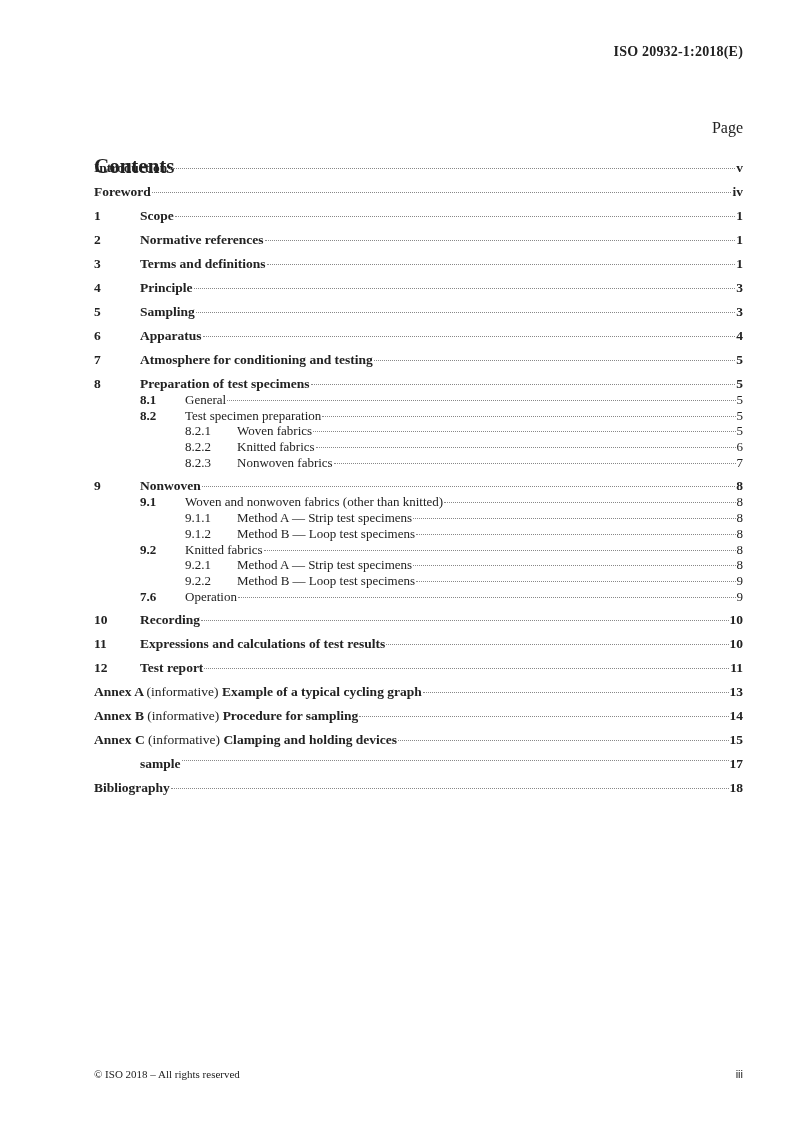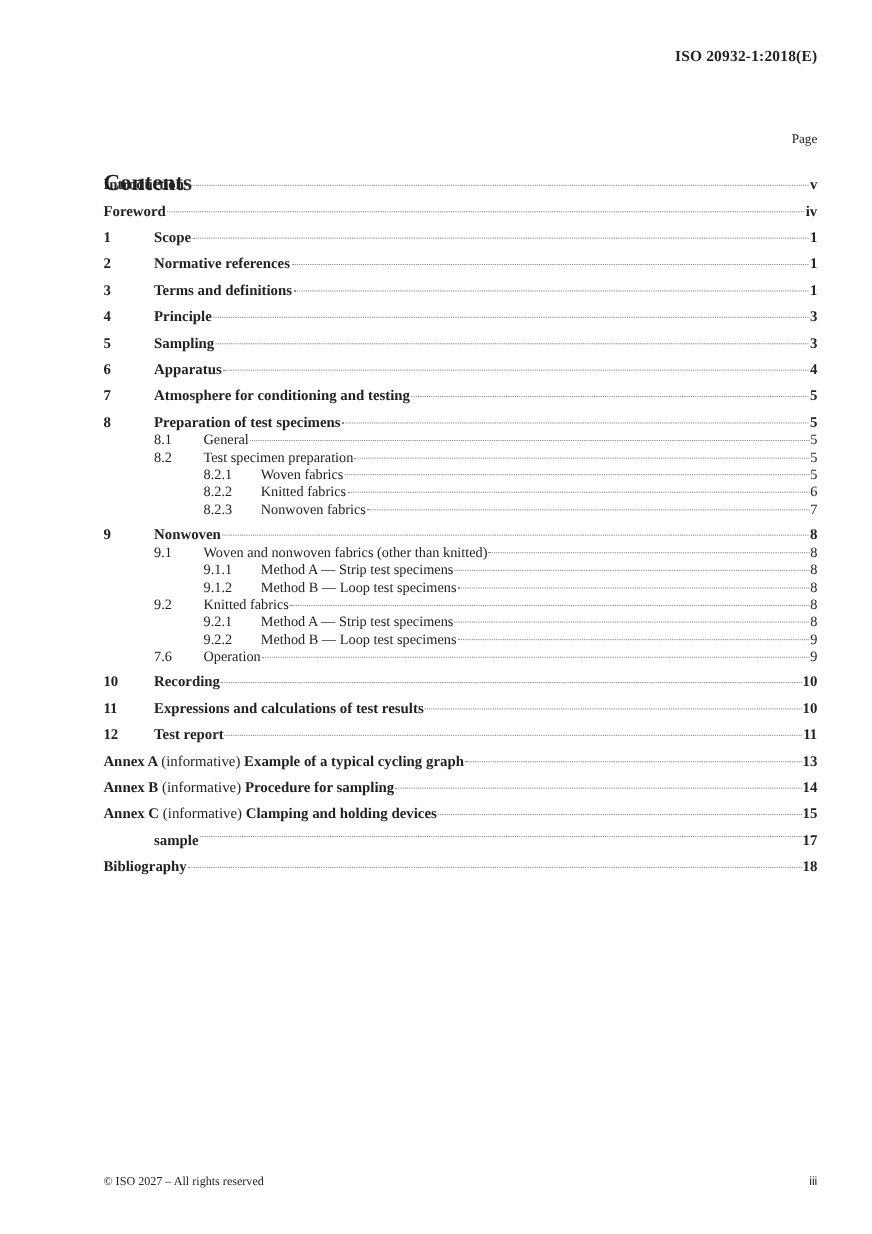--- a/index.html
+++ b/index.html
@@ -2,30 +2,30 @@
 <html><head>
 <meta charset="utf-8">
 <style>
   html, body { margin: 0; padding: 0; background: #ffffff; }
   body { width: 793px; height: 1122px; position: relative; overflow: hidden;
          font-family: "DejaVu Serif", "Liberation Serif", serif; color: #222; }
   .doc-id { position: absolute; top: 44px; right: 50px; font-weight: bold; font-size: 14px;
             font-family: "Liberation Serif", serif; letter-spacing: 0.2px; }
   .contents-title { position: absolute; left: 94px; top: 110px; font-size: 21px; font-weight: bold;
                     font-family: "Liberation Serif", serif; margin-top: 44px; }
-  .page-label { position: absolute; right: 50px; top: 119px; font-size: 12px;
+  .page-label { position: absolute; right: 50px; top: 119px; font-size: 16px;
                 font-family: "Liberation Serif", serif; }
   .toc { position: absolute; left: 94px; top: 152px; width: 649px;
          font-family: "Liberation Serif", serif; }
   .row { display: flex; align-items: baseline; white-space: nowrap; }
   .row.l0 { font-size: 13.5px; font-weight: bold; margin-top: 7px; height: 17px; line-height: 17px; }
   .row.l1, .row.l2 { font-size: 13px; font-weight: normal; height: 15.7px; line-height: 15.7px; }
   .num0 { width: 46px; flex: none; }
   .num1 { width: 46px; flex: none; }
-  .sub1 { width: 45px; flex: none; }
+  .sub1 { width: 45px; flex: none; font-weight: bold; }
   .num2 { width: 91px; flex: none; }
   .sub2 { width: 52px; flex: none; }
   .title { flex: none; }
   .leader { flex: 1 1 auto; border-bottom: 1px dotted #888; margin: 0 1px; position: relative; top: -3px; min-width: 4px; }
   .pg { flex: none; text-align: right; }
   .annex-prefix { font-weight: bold; }
   .annex-info { font-weight: normal; }
   .annex-title { font-weight: bold; }
   .row-wrap { margin-top: 7px; font-size: 13.5px; font-weight: bold; }
   .row-wrap .line1 { height: 17px; line-height: 17px; white-space: nowrap; }
@@ -229,14 +229,14 @@
         <span class="pg">17</span>
       </div>
     </div>
     <div class="row l0">
       <span class="title">Bibliography</span>
       <span class="leader"></span>
       <span class="pg">18</span>
     </div>
   </div>
 
-<div class="footer-left">© ISO 2027 – All rights reserved</div>
+<div class="footer-left">© ISO 2018 – All rights reserved</div>
 <div class="footer-right">iii</div>
 
 </body></html>

